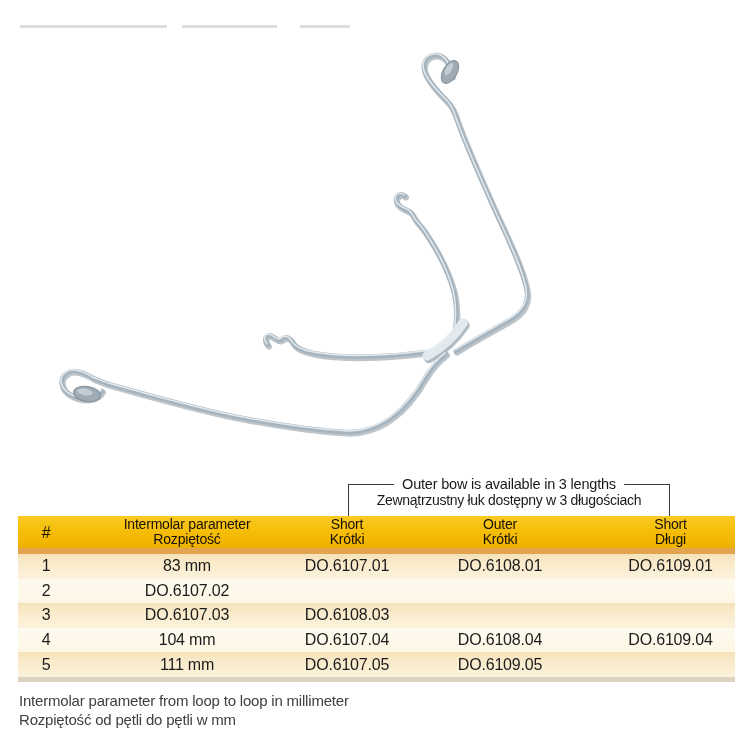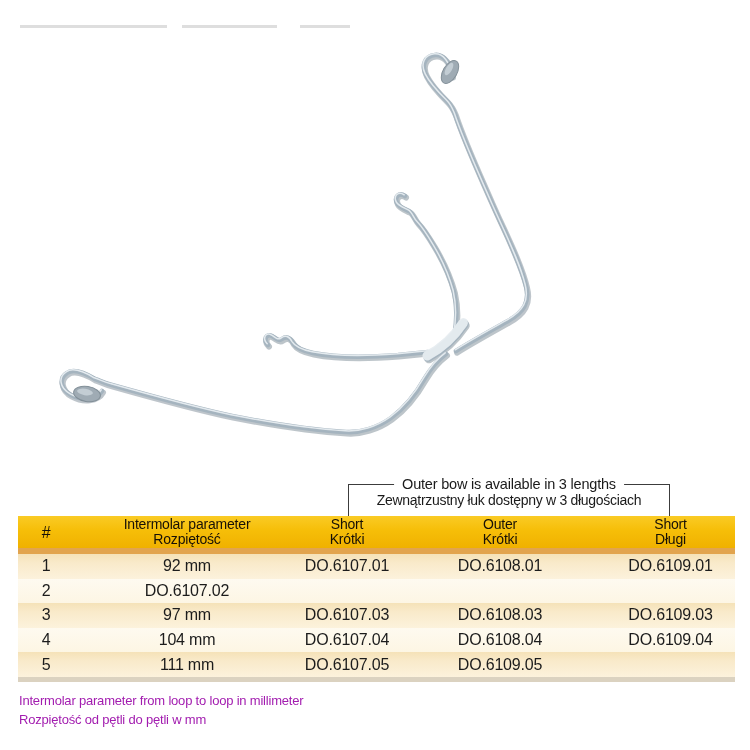--- a/index.html
+++ b/index.html
@@ -31,22 +31,22 @@
   .th span:empty{display:none;}
   .th.c0{font-size:16px;}
   .tbody{border-bottom:5px solid #DBD2C0;}
   .tr{display:grid;grid-template-columns:56px 226px 94px 212px 129px;height:24.6px;}
   .tr.odd {background:linear-gradient(180deg,#F5E2B8 0%,#F9EACA 35%,#FCF2DC 100%);}
   .tr.even{background:linear-gradient(180deg,#FEFAF0 0%,#FDF6E4 100%);}
   .td{display:flex;align-items:center;justify-content:center;font-size:16px;
       letter-spacing:-0.2px;color:#1c1c1c;}
 
   
-  .footnote{position:absolute;left:19px;top:692px;font-size:13px;line-height:18.5px;
-            letter-spacing:-0.2px;color:#a21caf;}
+  .footnote{position:absolute;left:19px;top:692px;font-size:15px;line-height:18.5px;
+            letter-spacing:-0.2px;color:#404040;}
 </style>
 </head>
 <body>
 
 <div class="page">
 
   <div class="smudge s1"></div>
   <div class="smudge s2"></div>
   <div class="smudge s3"></div>
 
@@ -109,35 +109,33 @@
           <span>Krótki</span>
         </div>
         <div class="th c4">
           <span>Short</span>
           <span>Długi</span>
         </div>
       </div>
     <div class="tbody" id="tbody">
         <div class="tr odd">
           <div class="td c0">1</div>
-          <div class="td c1">92 mm</div>
+          <div class="td c1">83 mm</div>
           <div class="td c2">DO.6107.01</div>
           <div class="td c3">DO.6108.01</div>
           <div class="td c4">DO.6109.01</div>
         </div>
         <div class="tr even">
           <div class="td c0">2</div>
           <div class="td c2">DO.6107.02</div>
         </div>
         <div class="tr odd">
           <div class="td c0">3</div>
-          <div class="td c1">97 mm</div>
           <div class="td c2">DO.6107.03</div>
           <div class="td c3">DO.6108.03</div>
-          <div class="td c4">DO.6109.03</div>
         </div>
         <div class="tr even">
           <div class="td c0">4</div>
           <div class="td c1">104 mm</div>
           <div class="td c2">DO.6107.04</div>
           <div class="td c3">DO.6108.04</div>
           <div class="td c4">DO.6109.04</div>
         </div>
         <div class="tr odd">
           <div class="td c0">5</div>

